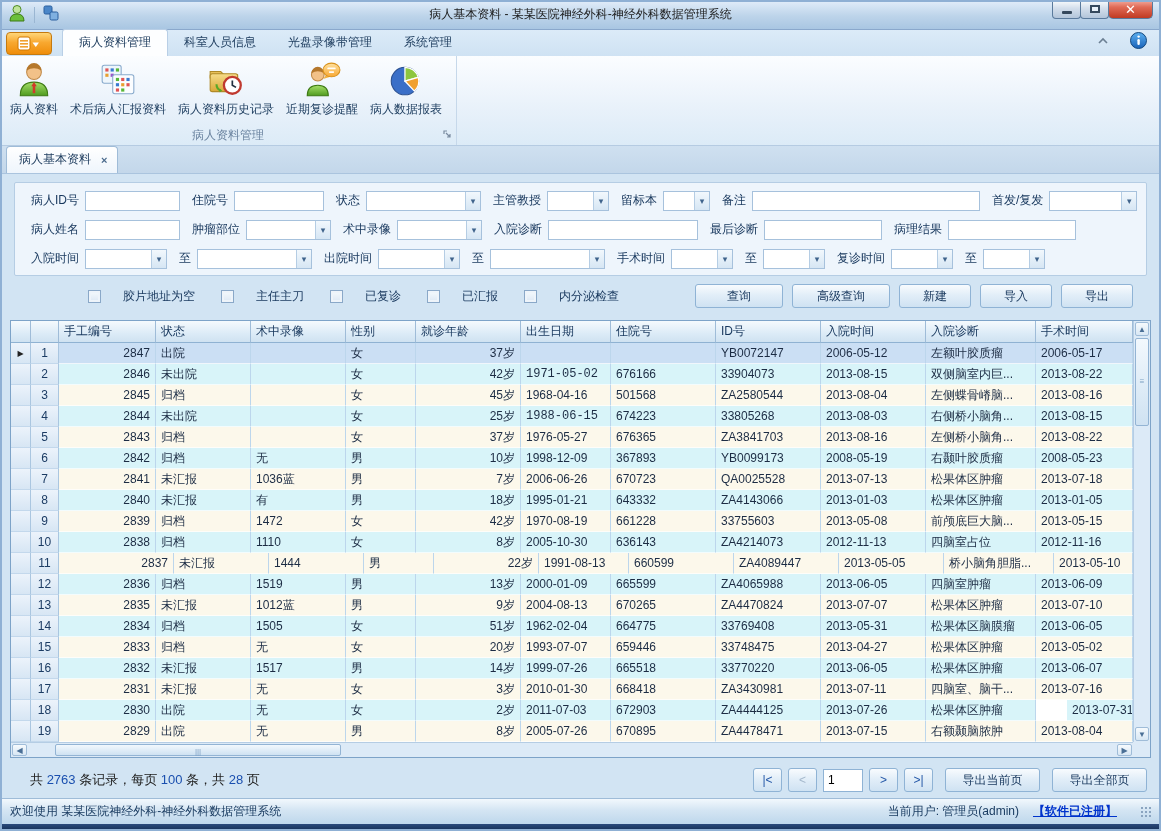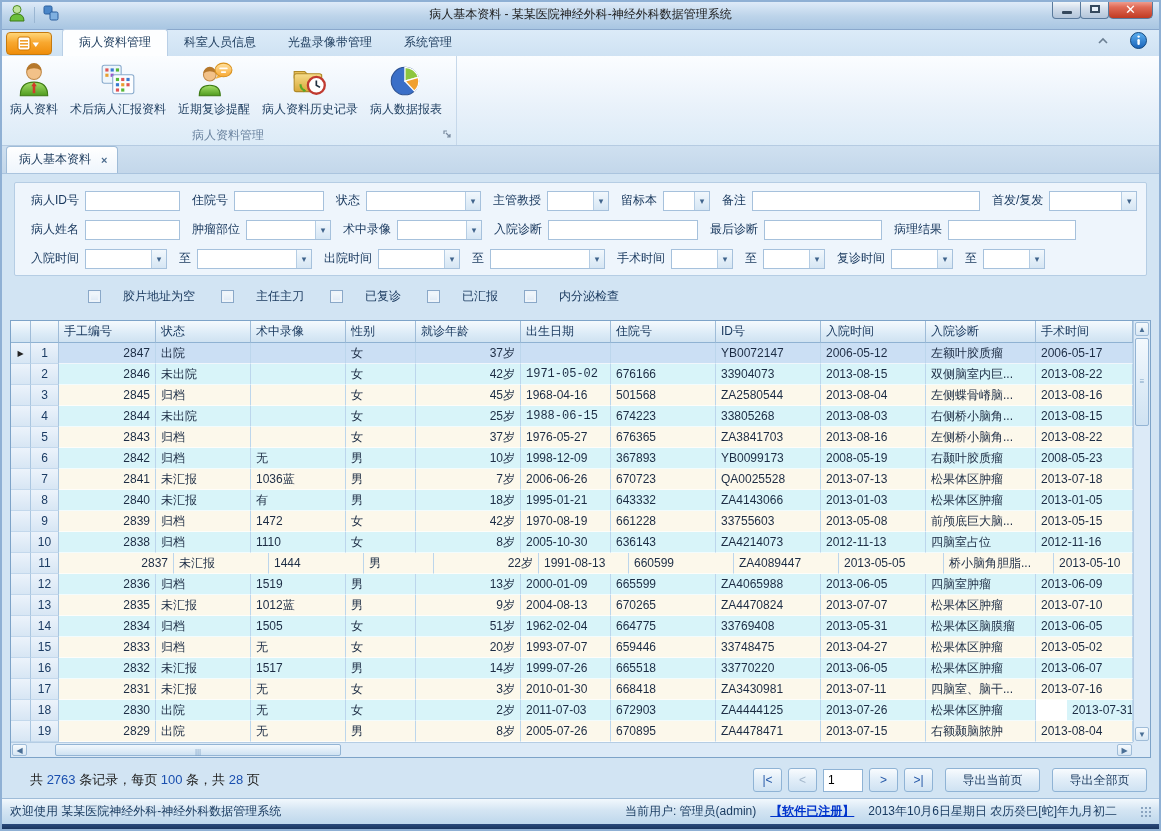--- a/index.html
+++ b/index.html
@@ -212,20 +212,37 @@
           <rect x="16" y="16" width="3" height="3" fill="#58b838"></rect>
           <rect x="21" y="16" width="3" height="3" fill="#e05555"></rect>
           <rect x="26" y="16" width="3" height="3" fill="#3a7ad0"></rect>
           <rect x="16" y="21" width="3" height="3" fill="#3a7ad0"></rect>
           <rect x="21" y="21" width="3" height="3" fill="#e8a030"></rect>
           <rect x="26" y="21" width="3" height="3" fill="#e05555"></rect>
           <rect x="16" y="26" width="3" height="3" fill="#e05555"></rect>
           <rect x="21" y="26" width="3" height="3" fill="#58b838"></rect>
         </svg>
       <span class="lbl">术后病人汇报资料</span>
+    </div>
+    <div class="rbtn">
+      <svg width="38" height="38" viewBox="0 0 36 36">
+          <defs>
+            <linearGradient id="gd" x1="0" y1="0" x2="0" y2="1">
+              <stop offset="0" stop-color="#f6dc8a"></stop>
+              <stop offset="1" stop-color="#d8a838"></stop>
+            </linearGradient>
+          </defs>
+          <path d="M3 10 h10 l3 3 h13 v3 H3 z" fill="#e8c05a" stroke="#b08a28"></path>
+          <rect x="3" y="12" width="26" height="17" rx="2" fill="url(#gd)" stroke="#b08a28"></rect>
+          <path d="M9 22 a6.5 6.5 0 0 0 4 6" stroke="#58a828" stroke-width="2" fill="none"></path>
+          <path d="M12 29.5 l2.5 -1.5 l-3 -1.5 z" fill="#58a828"></path>
+          <circle cx="24" cy="23" r="8" fill="#fff" stroke="#c03a30" stroke-width="2.2"></circle>
+          <path d="M24 18.5 v4.5 l3.5 2" stroke="#203040" stroke-width="1.6" fill="none"></path>
+        </svg>
+      <span class="lbl">病人资料历史记录</span>
     </div>
     <div class="rbtn">
       <svg width="38" height="38" viewBox="0 0 36 36">
           <defs>
             <linearGradient id="gb" x1="0" y1="0" x2="0" y2="1">
               <stop offset="0" stop-color="#a6e06a"></stop>
               <stop offset="1" stop-color="#4e9a1e"></stop>
             </linearGradient>
             <linearGradient id="gc" x1="0" y1="0" x2="0" y2="1">
               <stop offset="0" stop-color="#ffe2a0"></stop>
@@ -234,37 +251,20 @@
           </defs>
           <path d="M4 33 q0 -10 10 -10 q10 0 10 10 z" fill="url(#gb)" stroke="#3d7a14"></path>
           <circle cx="14" cy="13" r="6" fill="#f2c188" stroke="#c08a4a"></circle>
           <path d="M8 11.5 a6 6 0 0 1 12 0 q-6 -3.5 -12 0" fill="#b5782c"></path>
           <path d="M22 13 l-3 4 l7 -2 z" fill="#f3b040"></path>
           <ellipse cx="27" cy="8.5" rx="8" ry="6.5" fill="url(#gc)" stroke="#d8921e"></ellipse>
           <rect x="23" y="6.2" width="8" height="1.7" rx=".8" fill="#fff" opacity=".95"></rect>
           <rect x="24.5" y="9.6" width="5" height="1.7" rx=".8" fill="#fff" opacity=".95"></rect>
         </svg>
       <span class="lbl">近期复诊提醒</span>
-    </div>
-    <div class="rbtn">
-      <svg width="38" height="38" viewBox="0 0 36 36">
-          <defs>
-            <linearGradient id="gd" x1="0" y1="0" x2="0" y2="1">
-              <stop offset="0" stop-color="#f6dc8a"></stop>
-              <stop offset="1" stop-color="#d8a838"></stop>
-            </linearGradient>
-          </defs>
-          <path d="M3 10 h10 l3 3 h13 v3 H3 z" fill="#e8c05a" stroke="#b08a28"></path>
-          <rect x="3" y="12" width="26" height="17" rx="2" fill="url(#gd)" stroke="#b08a28"></rect>
-          <path d="M9 22 a6.5 6.5 0 0 0 4 6" stroke="#58a828" stroke-width="2" fill="none"></path>
-          <path d="M12 29.5 l2.5 -1.5 l-3 -1.5 z" fill="#58a828"></path>
-          <circle cx="24" cy="23" r="8" fill="#fff" stroke="#c03a30" stroke-width="2.2"></circle>
-          <path d="M24 18.5 v4.5 l3.5 2" stroke="#203040" stroke-width="1.6" fill="none"></path>
-        </svg>
-      <span class="lbl">病人资料历史记录</span>
     </div>
     <div class="rbtn">
       <svg width="38" height="38" viewBox="0 0 36 36">
           <circle cx="17" cy="19" r="13" fill="#3a6fc8" stroke="#2a4f90"></circle>
           <path d="M17 19 L17 6 A13 13 0 0 1 29.6 15.5 z" fill="#8ec63f" stroke="#fff" stroke-width="1.2"></path>
           <path d="M17 19 L29.6 15.5 A13 13 0 0 1 26 28.5 z" fill="#f0a030" stroke="#fff" stroke-width="1.2"></path>
         </svg>
       <span class="lbl">病人数据报表</span>
     </div>
     <div class="rgroup-label">病人资料管理</div>
@@ -378,20 +378,27 @@
         </span>
         <span class="cb-item">
           <span class="cb-box"></span>
           <span class="cb-label">已汇报</span>
         </span>
         <span class="cb-item">
           <span class="cb-box"></span>
           <span class="cb-label">内分泌检查</span>
         </span>
       </div>
+    <div class="action-buttons">
+        <button class="btn" style="width: 88px;">查询</button>
+        <button class="btn" style="width: 98px;">高级查询</button>
+        <button class="btn" style="width: 72px;">新建</button>
+        <button class="btn" style="width: 72px;">导入</button>
+        <button class="btn" style="width: 72px;">导出</button>
+      </div>
   </div>
 
   <div class="grid">
     <div class="g-inner">
       <div class="g-header">
           <div class="g-ind"></div>
           <div class="g-num"></div>
           <div class="g-hcell" style="width: 97px;">手工编号</div>
           <div class="g-hcell" style="width: 95px;">状态</div>
           <div class="g-hcell" style="width: 95px;">术中录像</div>
@@ -723,17 +730,16 @@
       <button class="btn">导出全部页</button>
     </div>
   </div>
 </div>
 
 <div class="statusbar">
   <span>欢迎使用 某某医院神经外科-神经外科数据管理系统</span>
   <div class="sb-right">
     <span>当前用户: 管理员(admin)</span>
     <span class="registered">【软件已注册】</span>
-    <span>2013年10月6日星期日 农历癸巳[蛇]年九月初二</span>
     <span class="resize-grip"></span>
   </div>
 </div>
 <div class="bottomstrip"></div>
 
 </body></html>

